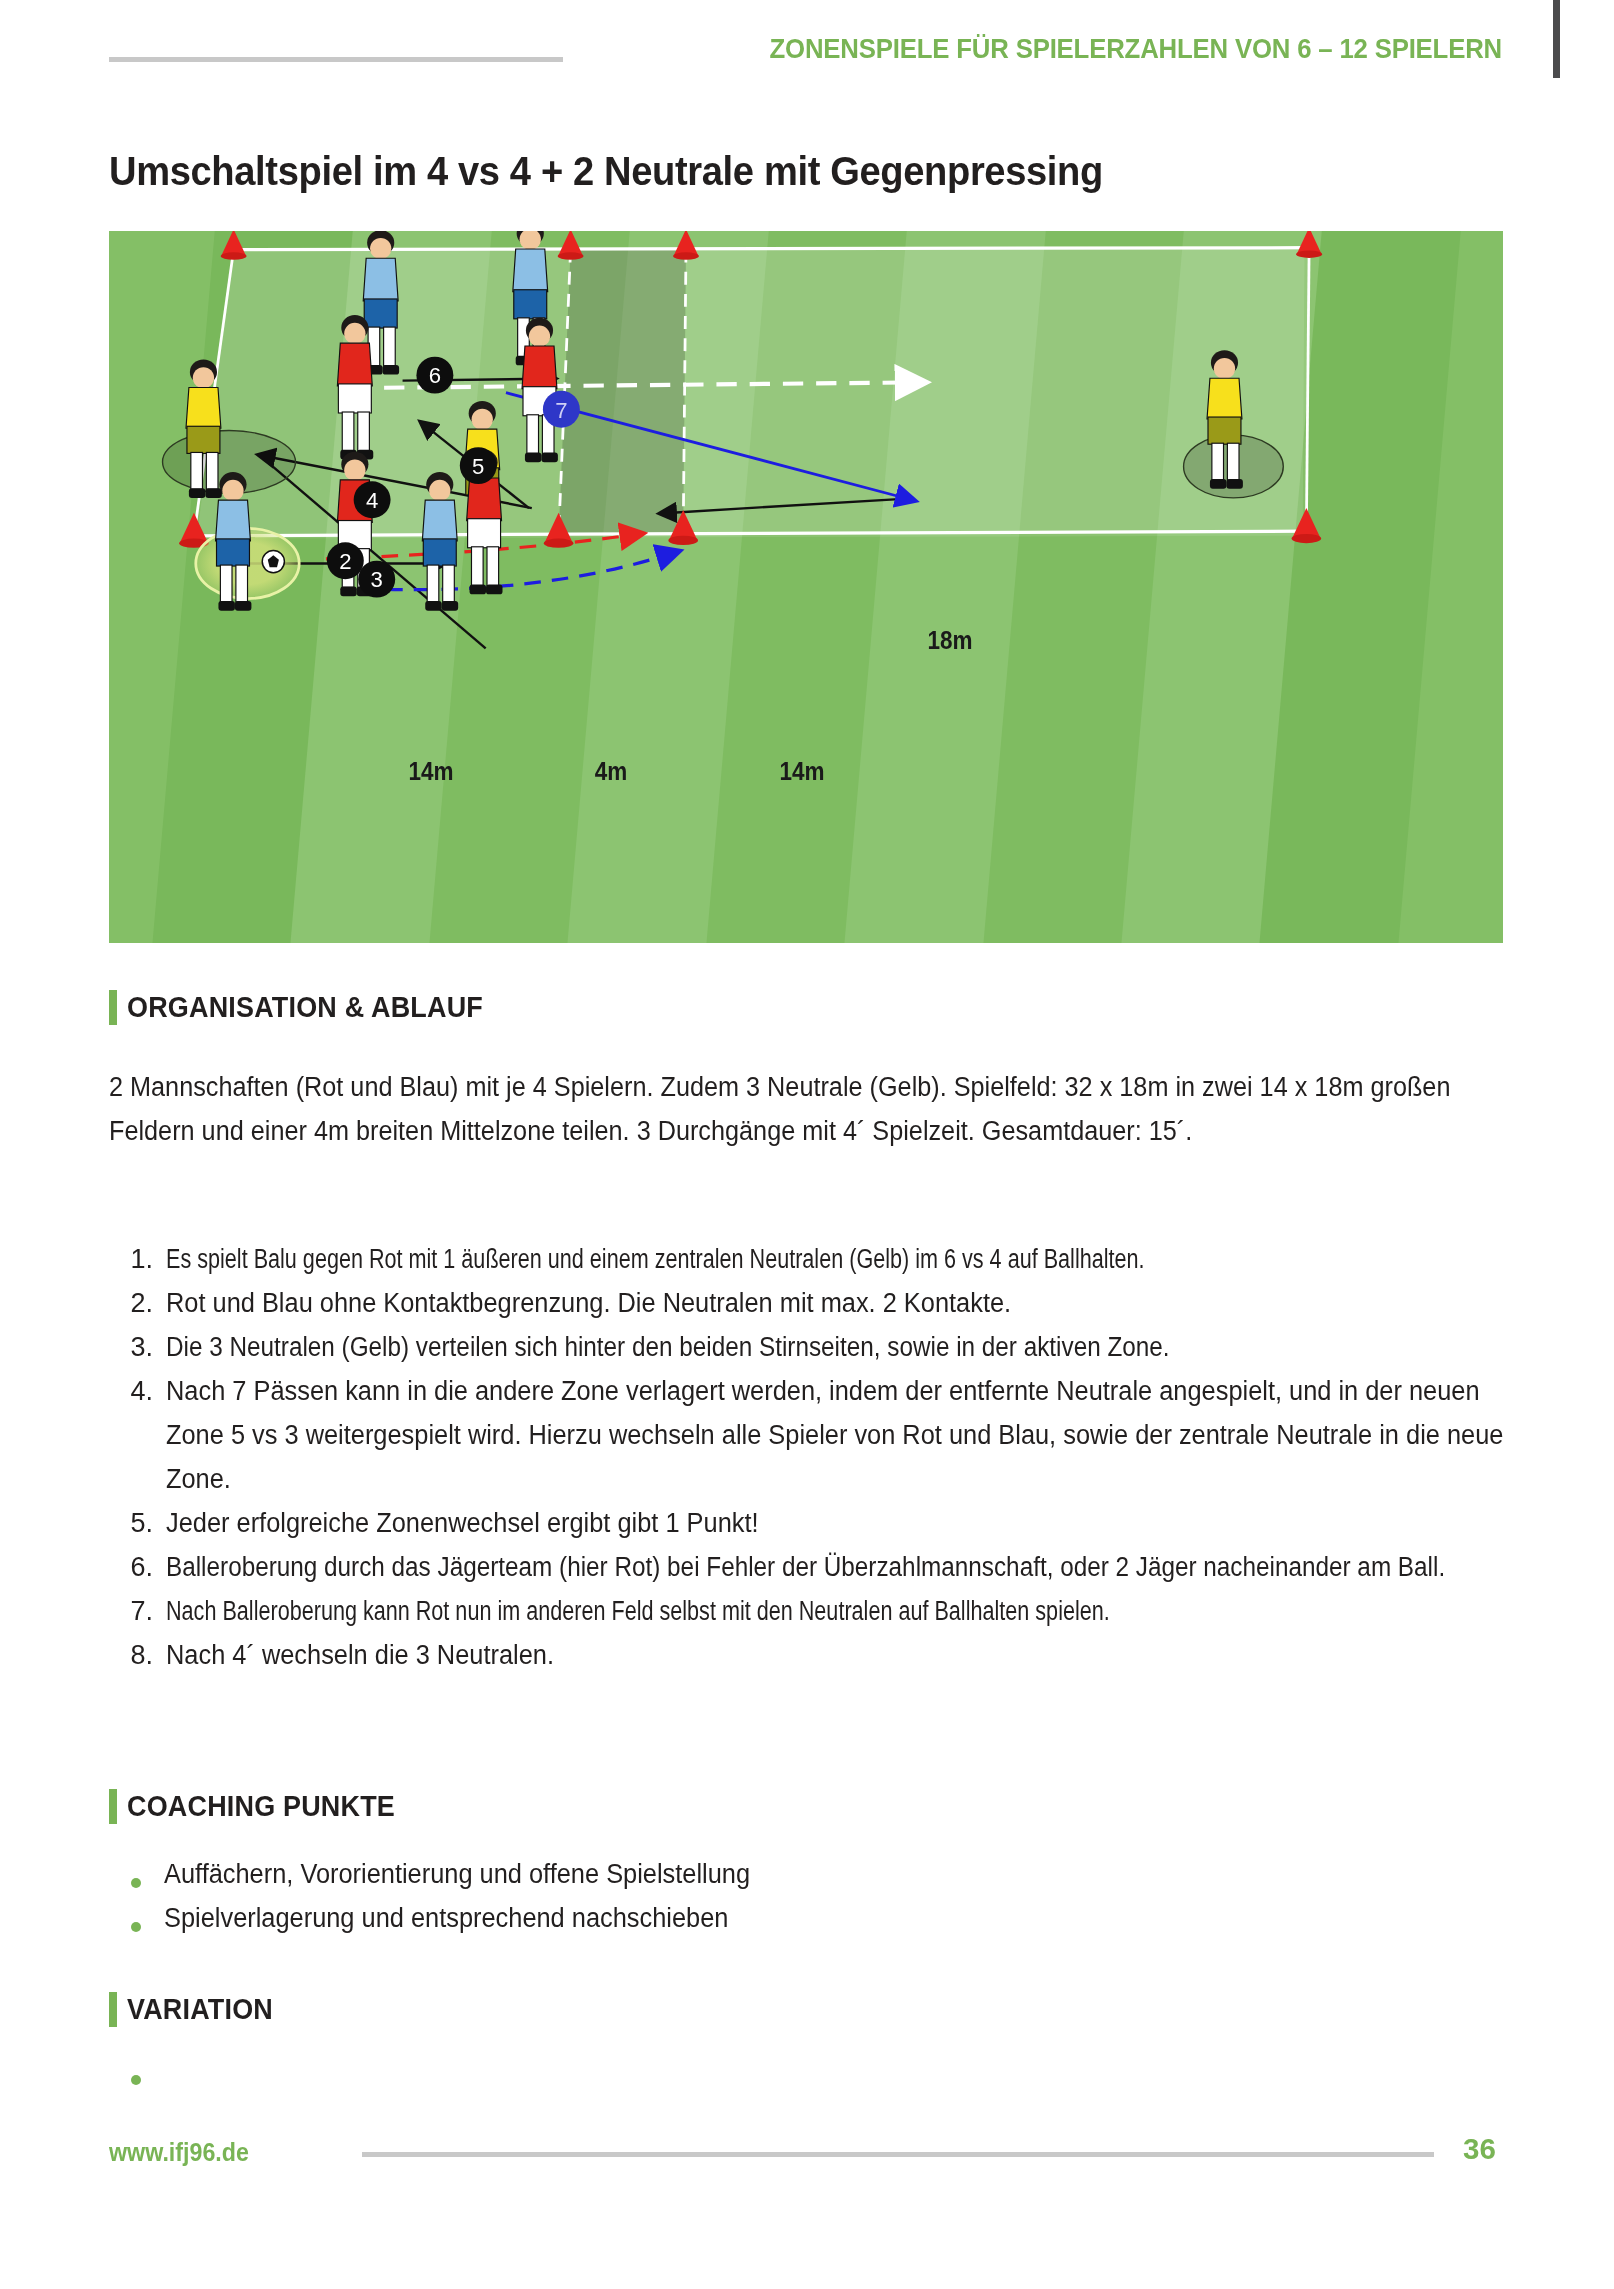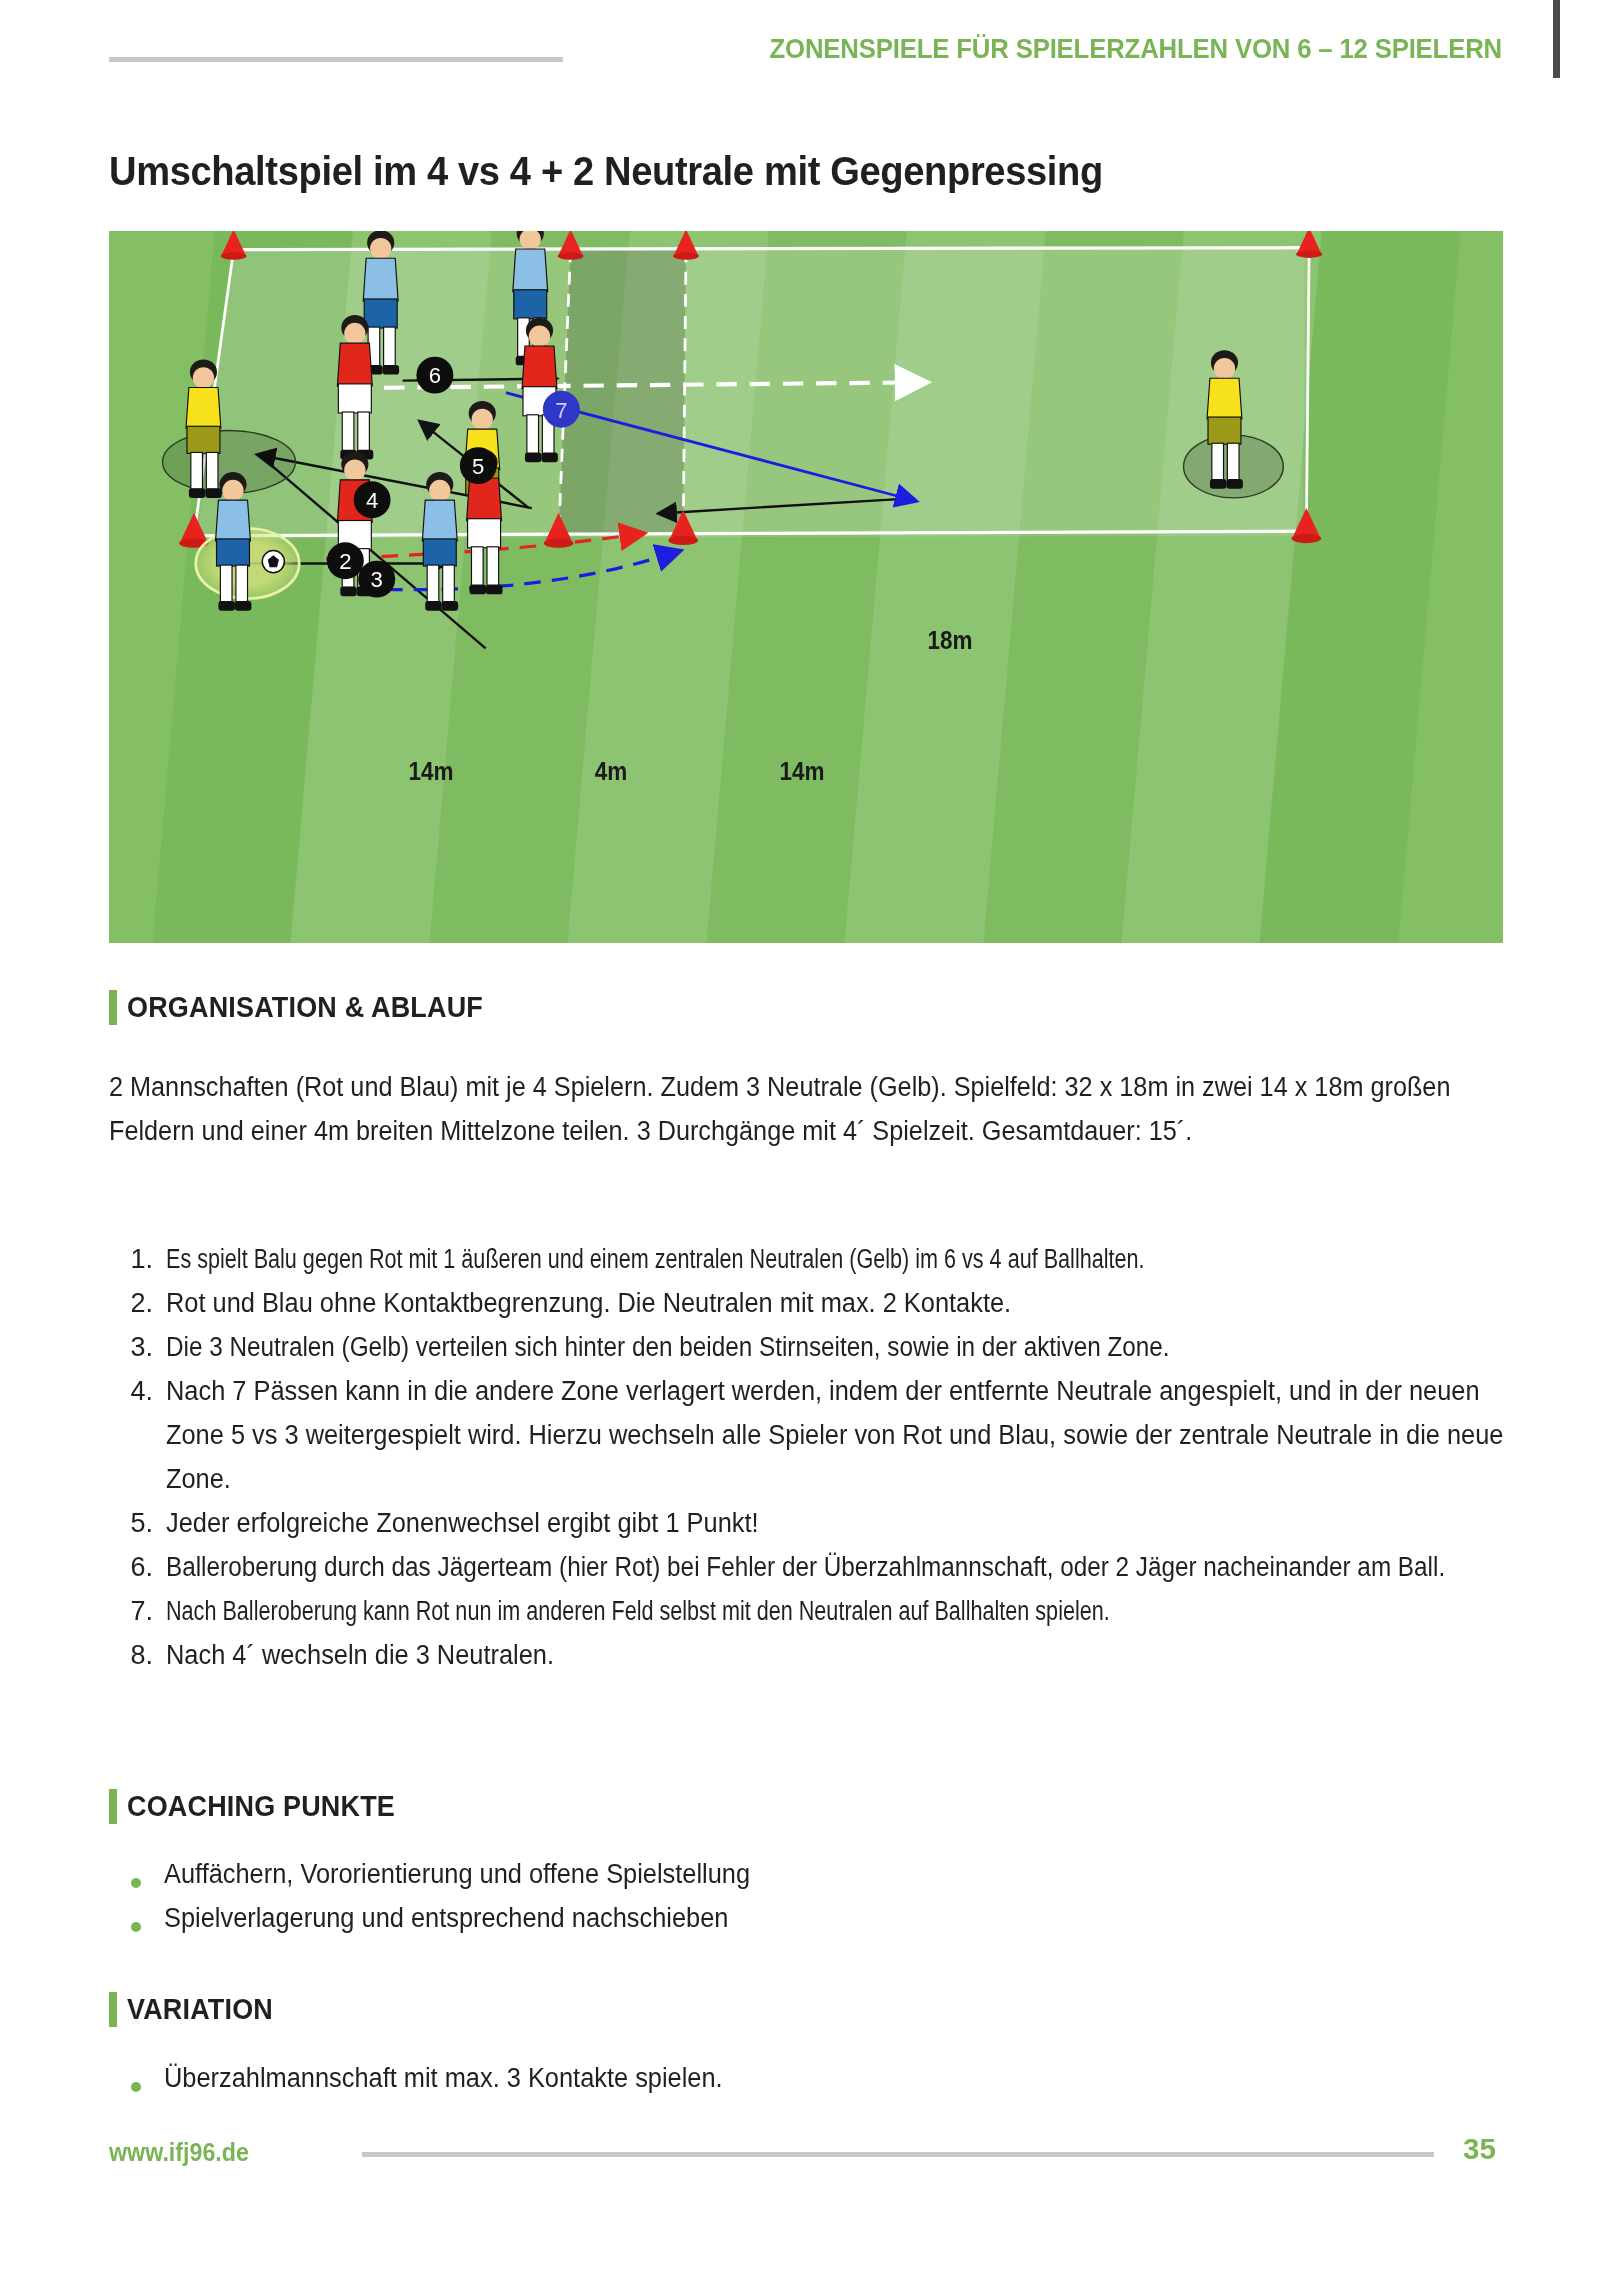--- a/index.html
+++ b/index.html
@@ -494,22 +494,21 @@
       <div><span class="sq3">Spielverlagerung und entsprechend nachschieben</span></div>
     </div>
   </div>
 
   <div class="sec-bar" style="left:109px;top:1992px;"></div>
   <div class="sec-head" style="left:127px;top:1993px;">VARIATION</div>
 
   <div class="blist" style="left:109px;top:2056px;width:1440px;">
     <div class="bli">
       <div class="bullet"></div>
-      <div><span class="sq3">Überzahlmannschaft mit max. 3 Kontakte spielen.</span></div>
     </div>
   </div>
 
   <div class="footer-url">www.ifj96.de</div>
   <div class="footer-rule"></div>
-  <div class="footer-page">35</div>
+  <div class="footer-page">36</div>
 
 </div>
 
 
 </body></html>

